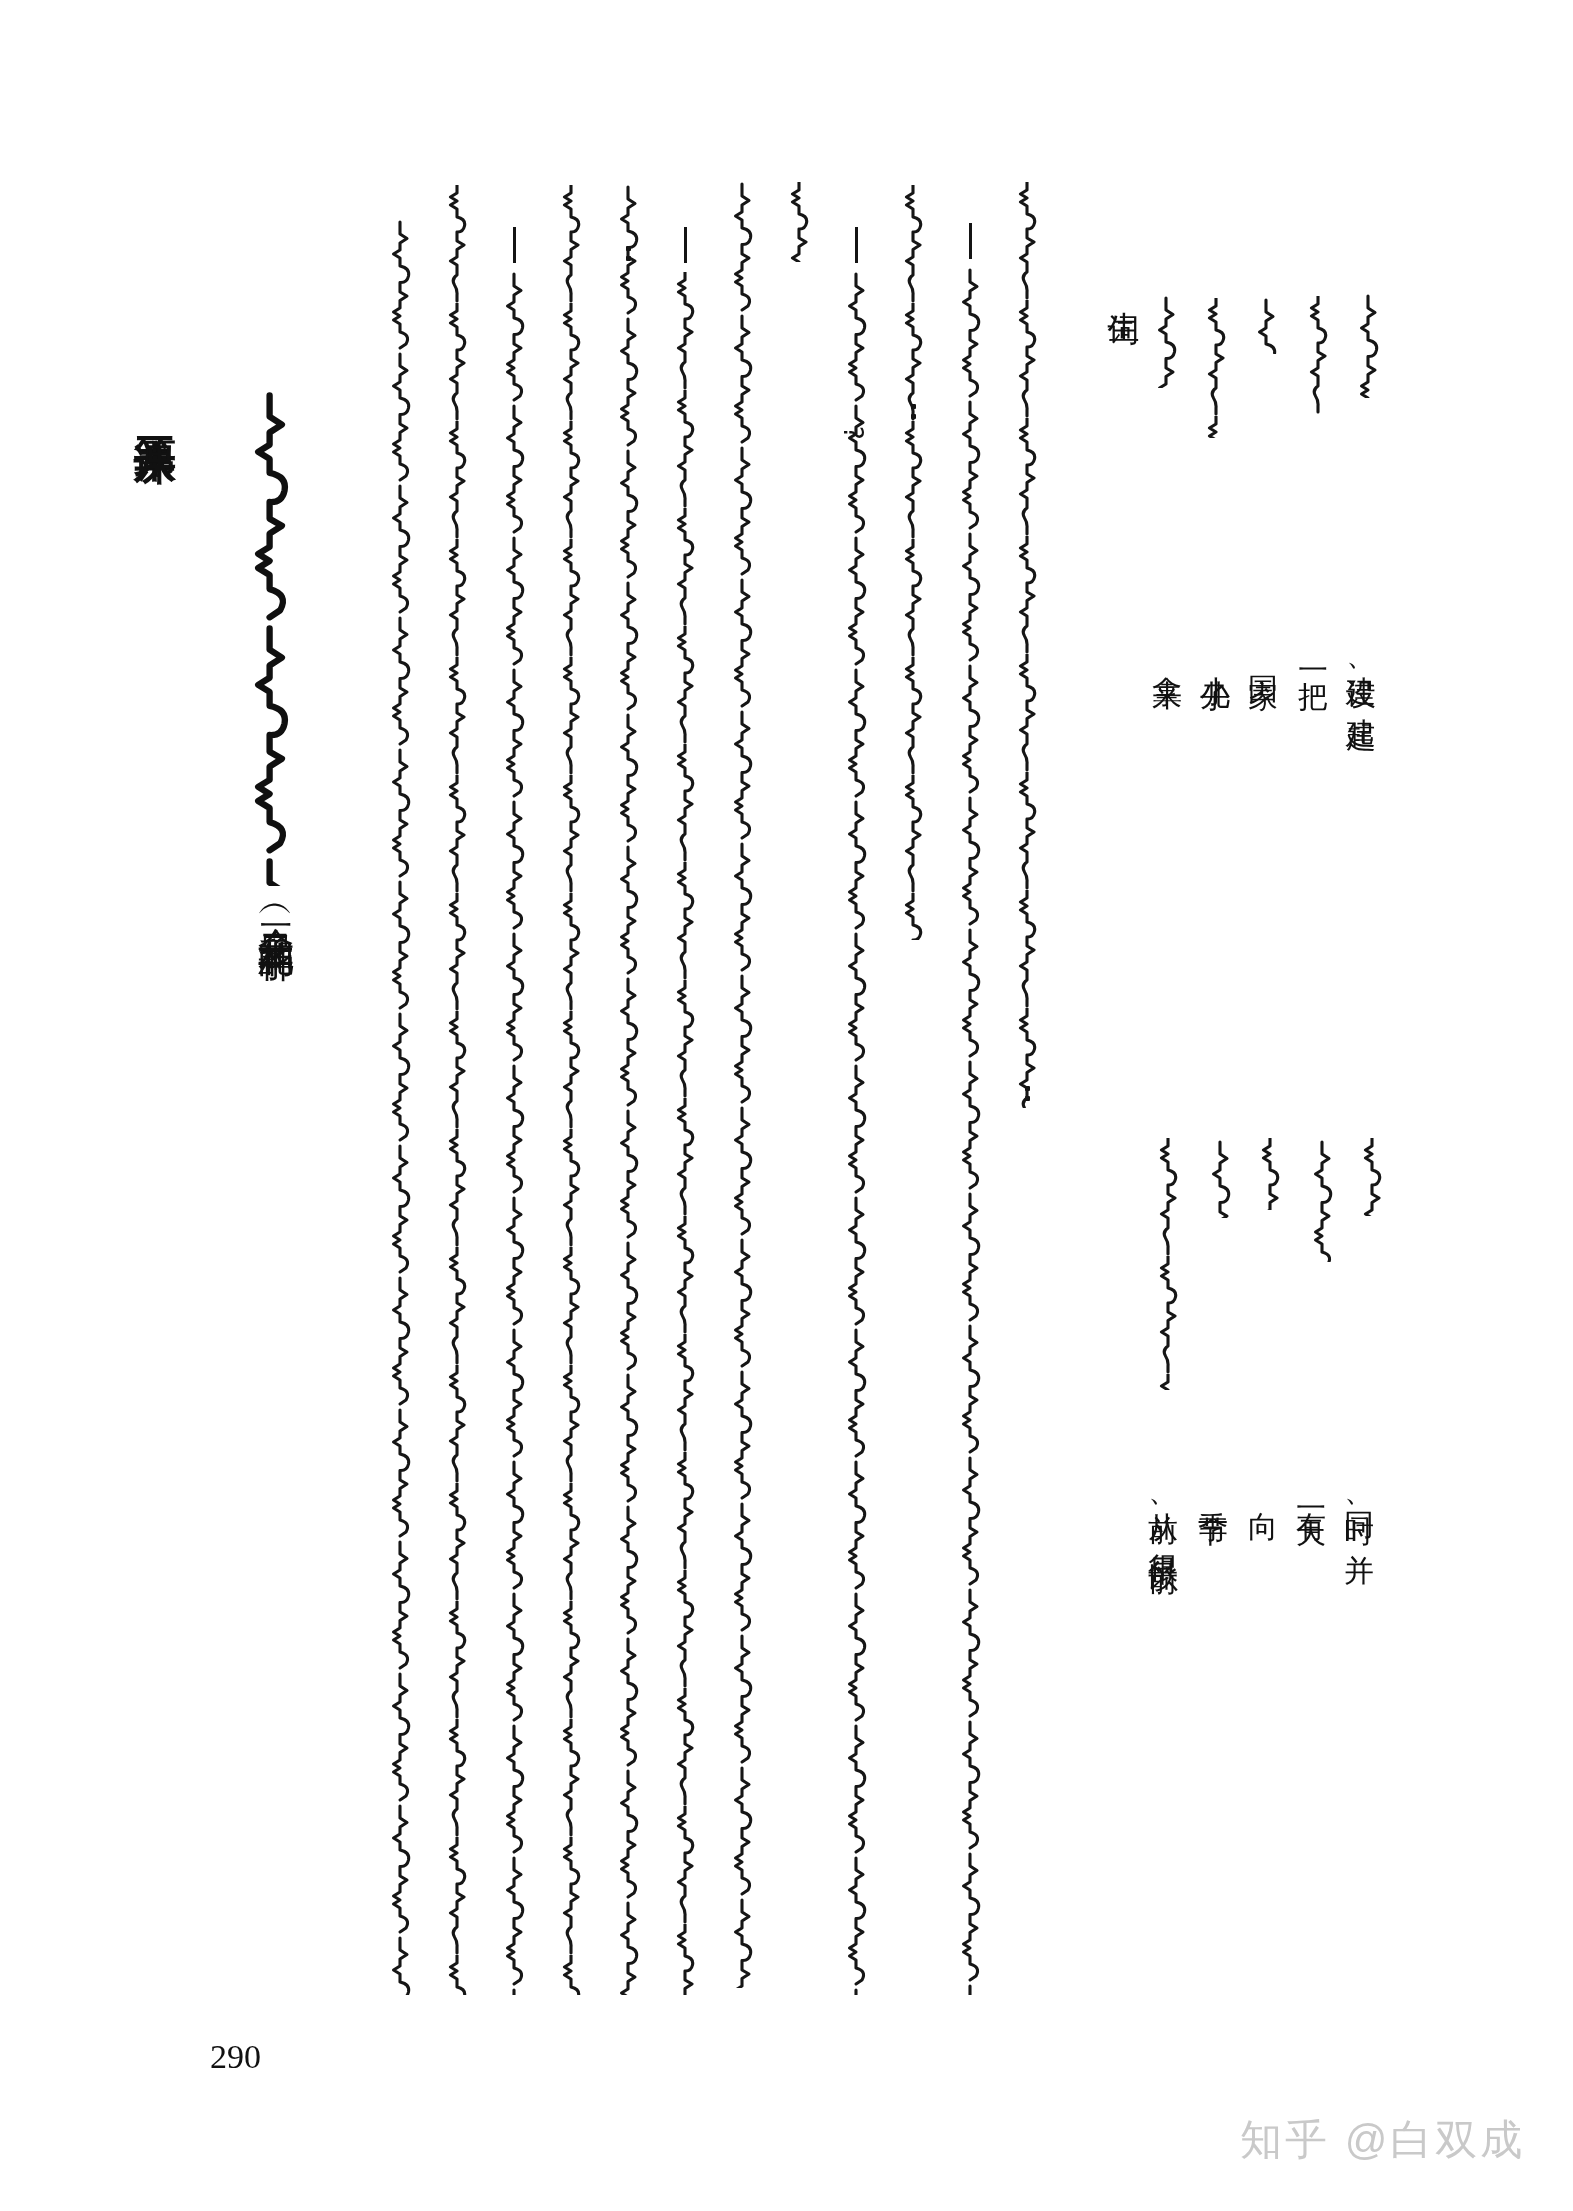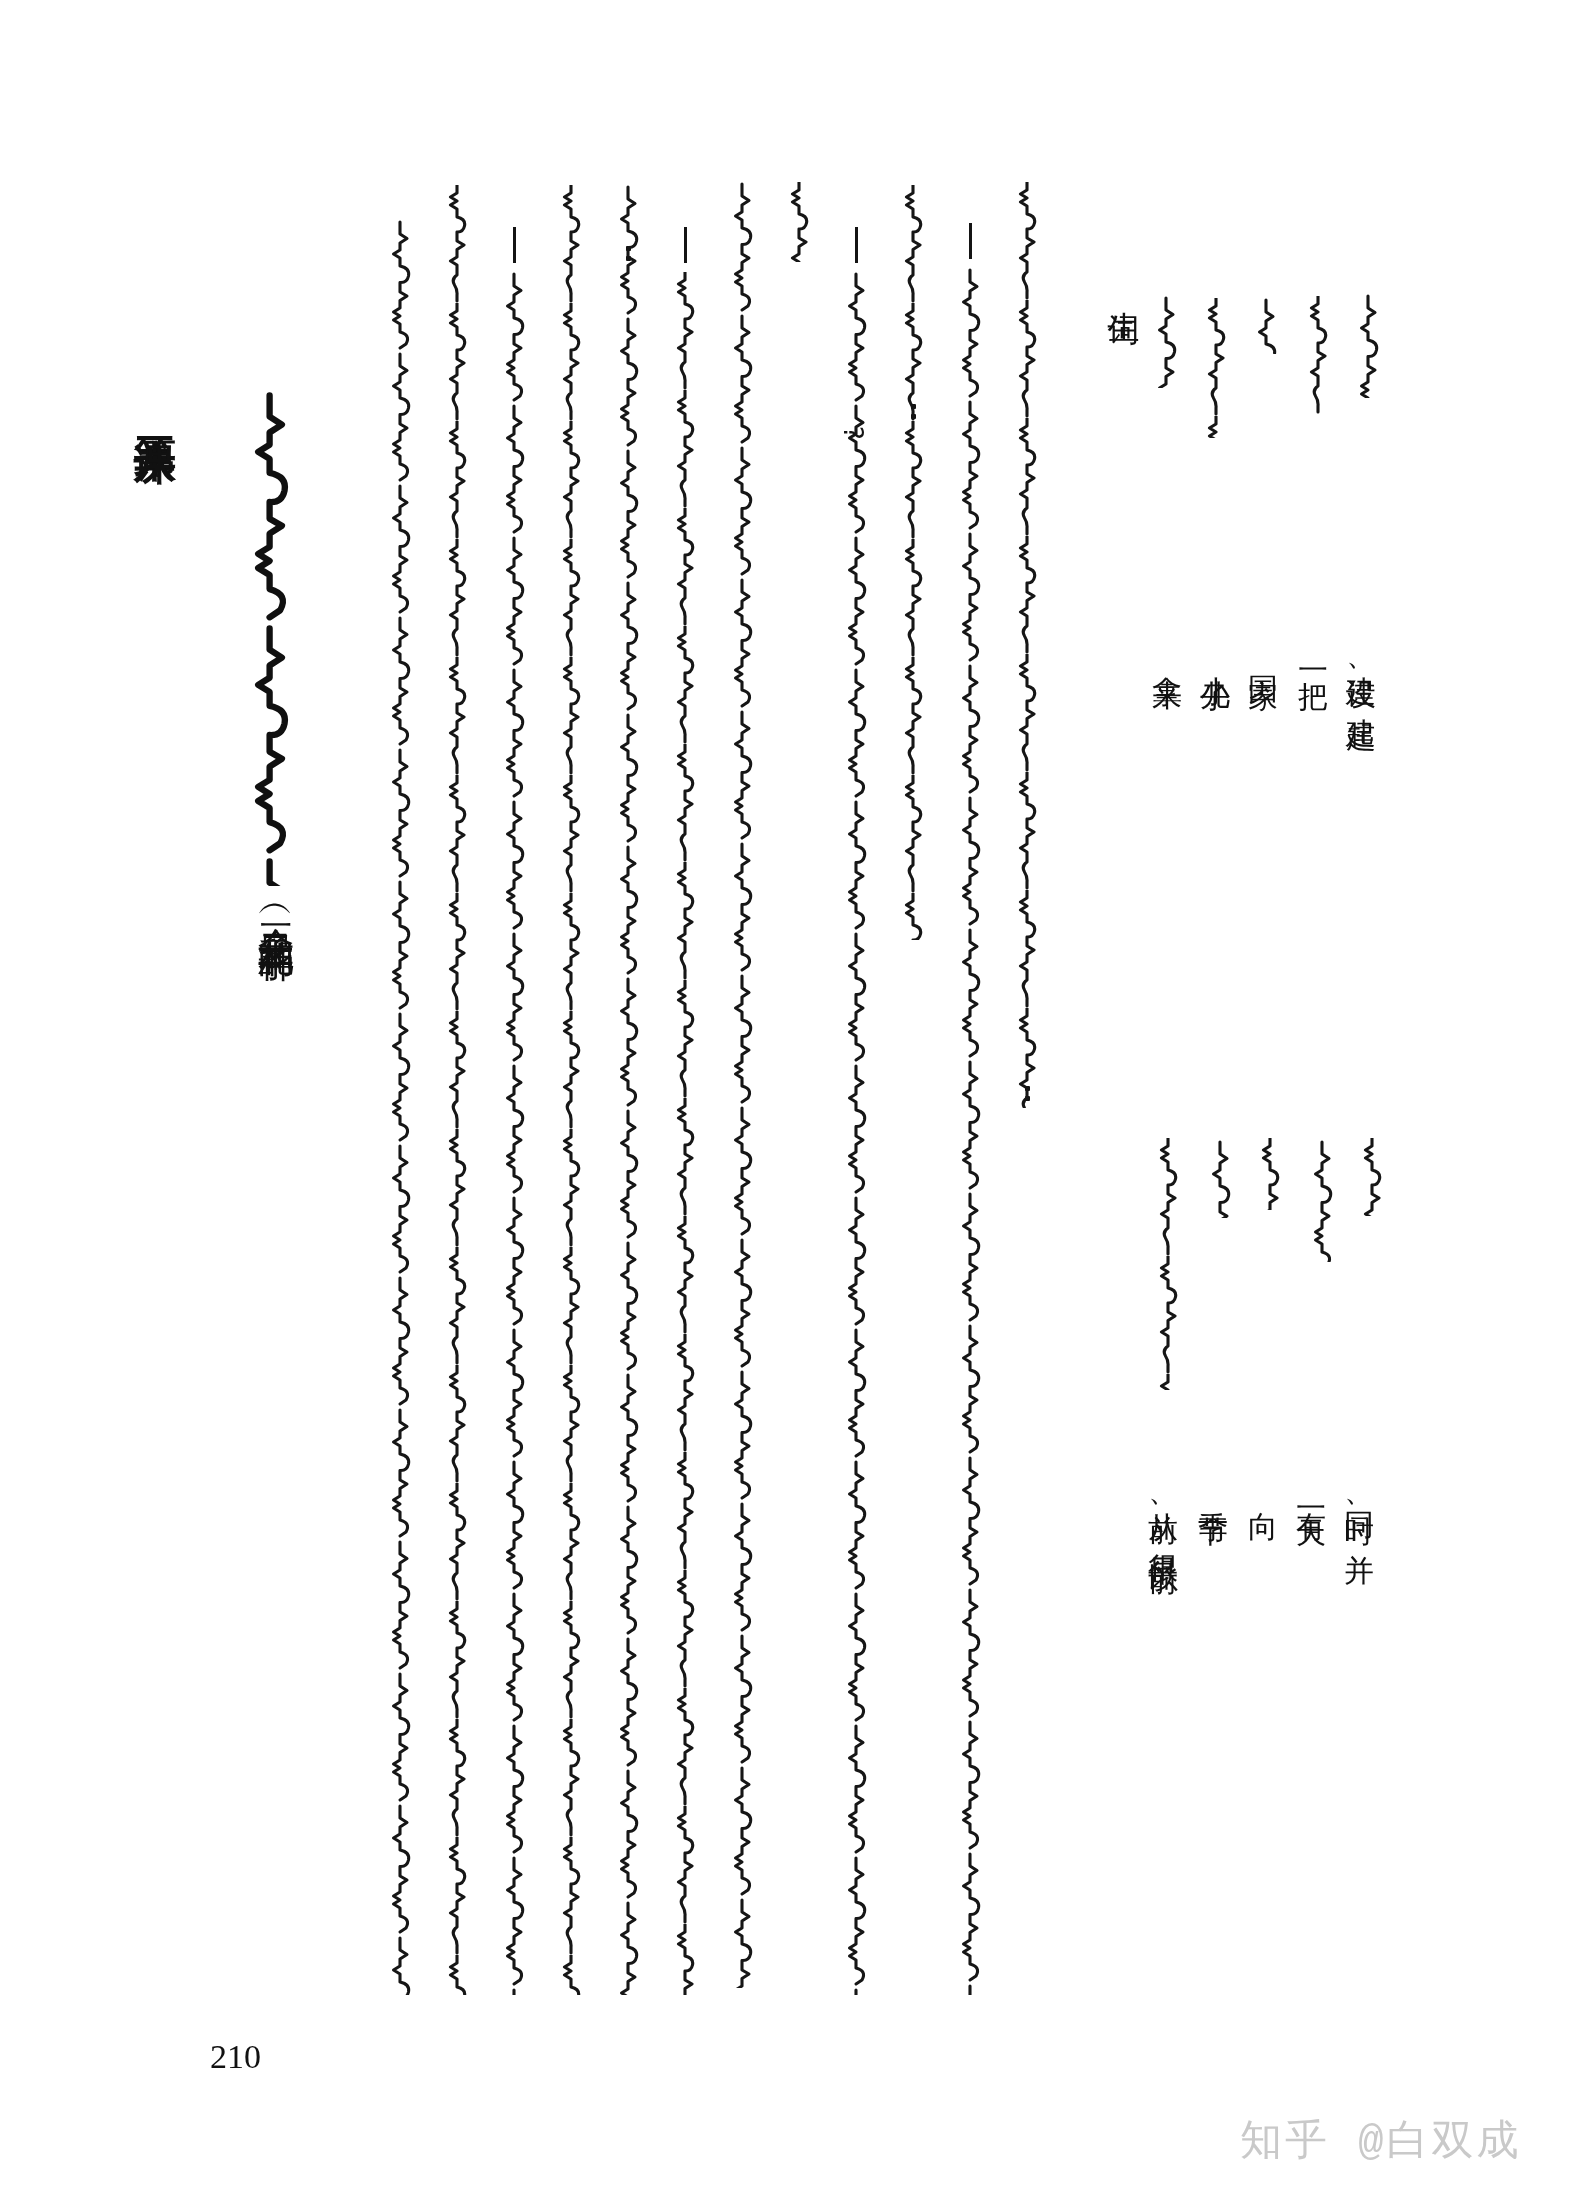--- a/index.html
+++ b/index.html
@@ -6,21 +6,21 @@
   .page{position:relative;width:1573px;height:2211px;background:#ffffff;overflow:hidden;
         font-family:"Liberation Serif", serif;}
   .vtext{position:absolute;writing-mode:vertical-rl;text-orientation:upright;
          color:#111;line-height:1;white-space:nowrap;}
   .lesson-title{font-size:42px;font-weight:bold;letter-spacing:2px;}
   .subtitle{font-size:36px;letter-spacing:3px;}
   .vocab-header{font-size:32px;letter-spacing:2px;}
   .gloss{font-size:30px;letter-spacing:4px;}
   .pagenum{position:absolute;font-size:34px;color:#111;font-family:"Liberation Serif",serif;}
   .watermark{position:absolute;font-size:42px;color:#c9c9c9;letter-spacing:3px;
-             font-family:Liberation Mono, monospace;}
+             font-family:Liberation Sans, sans-serif;}
   .mcol{position:absolute;}
   .mdash{position:absolute;width:3px;height:36px;background:#141414;}
   .mcolon{position:absolute;width:5px;height:5px;background:#141414;border-radius:1px;
           box-shadow:0 10px 0 #141414;}
   .qmark{position:absolute;color:#141414;font-size:26px;transform:rotate(90deg);
          font-family:"DejaVu Sans",sans-serif;}
 </style>
 </head>
 <body>
 
@@ -134,16 +134,16 @@
   <svg class="mcol" style="left:1362px;top:1138px" width="26" height="78">
       <rect x="0" y="-52" width="26" height="134" fill="url(#pb)"></rect>
     </svg>
 
   <div class="vtext gloss" style="left:1344px;top:1488px">同时、并</div>
   <div class="vtext gloss" style="left:1296px;top:1488px">有一天</div>
   <div class="vtext gloss" style="left:1248px;top:1488px">向</div>
   <div class="vtext gloss" style="left:1198px;top:1488px">季节</div>
   <div class="vtext gloss" style="left:1148px;top:1488px">从前、很早以前</div>
 
-  <div class="pagenum" style="left:210px;top:2038px">210</div>
+  <div class="pagenum" style="left:210px;top:2038px">290</div>
   <div class="watermark" style="left:1240px;top:2112px">知乎 @白双成</div>
 
 </div>
 
 </body></html>

